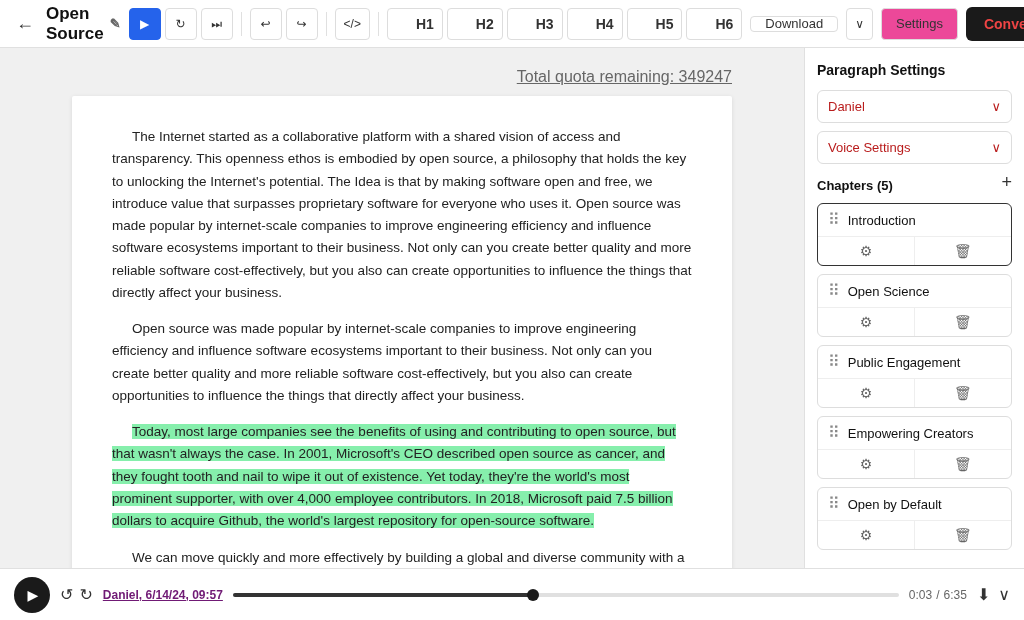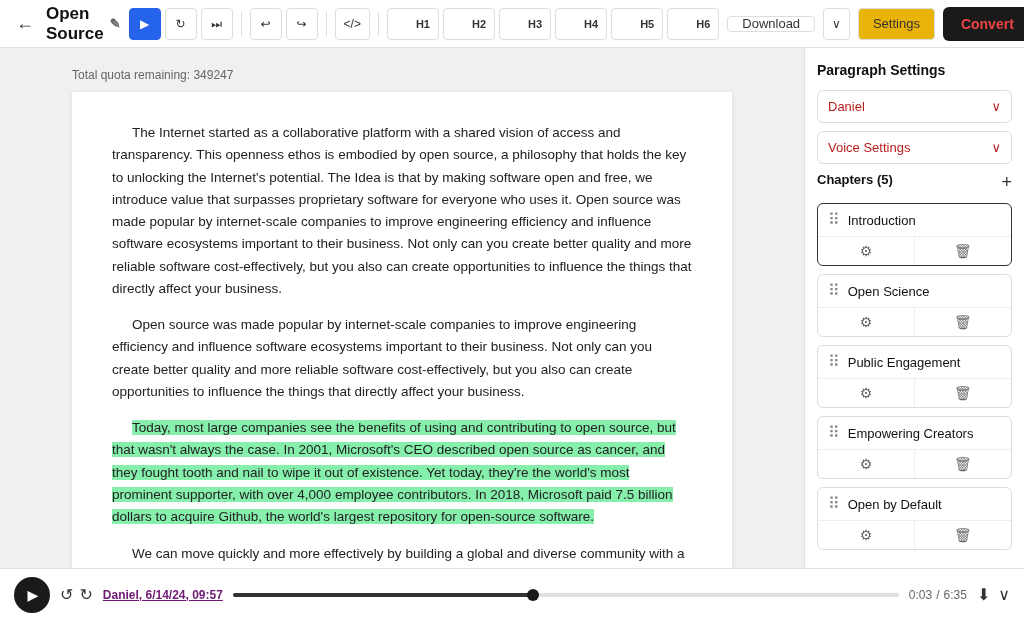--- a/index.html
+++ b/index.html
@@ -10,43 +10,43 @@
       display: flex; align-items: center; background: #fff; border-bottom: 1px solid #e0e0e0;
       padding: 0 12px; height: 48px; flex-shrink: 0; gap: 8px;
     }
     .toolbar-left { display: flex; align-items: center; gap: 8px; }
     .back-btn { background: none; border: none; cursor: pointer; font-size: 18px; color: #333; padding: 4px; display: flex; align-items: center; }
     .doc-title { font-size: 17px; font-weight: 700; color: #111; display: flex; align-items: center; gap: 6px; }
     .edit-icon { font-size: 13px; color: #666; cursor: pointer; }
     .toolbar-center { display: flex; align-items: center; gap: 4px; margin: 0 auto; }
     .tb-btn { background: none; border: 1px solid #ddd; border-radius: 4px; padding: 4px 8px; cursor: pointer; font-size: 12px; color: #333; display: flex; align-items: center; justify-content: center; height: 32px; min-width: 32px; }
     .tb-btn.active { background: #2563eb; border-color: #2563eb; color: #fff; }
-    .heading-btn { font-size: 11px; font-weight: 600; padding-left: 28px; }
+    .heading-btn { font-size: 14px; font-weight: 600; padding-left: 28px; }
     .separator { width: 1px; height: 24px; background: #e0e0e0; margin: 0 4px; }
     .toolbar-right { display: flex; align-items: center; gap: 8px; }
     .download-btn { border: 1px solid #ddd; background: #fff; border-radius: 4px; padding: 6px 14px; cursor: pointer; font-size: 13px; color: #333; height: 16px; display: flex; align-items: center; }
     .chevron-btn { border: 1px solid #ddd; background: #fff; border-radius: 4px; padding: 6px 8px; cursor: pointer; font-size: 12px; color: #333; height: 32px; display: flex; align-items: center; }
-    .settings-btn { border: 1px solid #ddd; background: #eab308; border-radius: 4px; padding: 12px 14px; cursor: pointer; font-size: 13px; color: #333; height: 32px; display: flex; align-items: center; }
+    .settings-btn { border: 1px solid #ddd; background: #ec4899; border-radius: 4px; padding: 12px 14px; cursor: pointer; font-size: 13px; color: #333; height: 32px; display: flex; align-items: center; }
     .convert-btn { background: #1a1a1a; color: #ef4444; border: none; border-radius: 6px; padding: 6px 18px; cursor: pointer; font-size: 14px; font-weight: 600; height: 34px; }
 
     
     .main-content { display: flex; flex: 1; overflow: hidden; background: #f0f0f0; }
 
     
     .doc-area { flex: 1; overflow-y: auto; display: flex; flex-direction: column; align-items: center; padding: 20px; padding-bottom: 0; }
-    .quota-bar { width: 100%; max-width: 660px; font-size: 12px; color: #666; margin-bottom: 10px; }
+    .quota-bar { width: 100%; max-width: 660px; text-align: right; font-size: 16px; color: #666; margin-bottom: 10px; text-decoration: underline; }
     .doc-page { background: #fff; width: 100%; max-width: 660px; min-height: 480px; padding: 30px 40px; font-size: 13.5px; line-height: 1.65; color: #222; border-radius: 2px; box-shadow: 0 1px 4px rgba(0,0,0,0.1); }
     .doc-page p { margin-bottom: 14px; text-indent: 20px; }
     .highlight { background: #86efac; }
 
     
     .right-panel { width: 220px; background: #fff; border-left: 1px solid #e0e0e0; overflow-y: auto; padding: 14px 12px; flex-shrink: 0; }
     .panel-title { font-size: 14px; font-weight: 600; color: #111; margin-bottom: 12px; }
     .dropdown-row { border: 1px solid #ddd; border-radius: 6px; padding: 8px 10px; font-size: 13px; color: #b91c1c; display: flex; justify-content: space-between; align-items: center; cursor: pointer; margin-bottom: 8px; }
-    .chapters-header { display: flex; justify-content: space-between; align-items: flex-start; margin: 0 0 10px; }
+    .chapters-header { display: flex; justify-content: space-between; align-items: flex-end; margin: 0 0 10px; }
     .chapters-title { font-size: 13px; font-weight: 600; color: #111; }
     .add-btn { background: none; border: none; font-size: 18px; color: #333; cursor: pointer; }
     .chapter-item { border: 1px solid #ddd; border-radius: 6px; margin-bottom: 8px; overflow: hidden; }
     .chapter-item.active { border-color: #333; }
     .chapter-name { font-size: 13px; color: #111; padding: 8px 10px; display: flex; align-items: center; gap: 8px; }
     .chapter-name .dots { font-size: 16px; color: #888; line-height: 1; }
     .chapter-actions { display: flex; border-top: 1px solid #eee; }
     .chapter-action-btn { flex: 1; background: none; border: none; padding: 6px; cursor: pointer; font-size: 14px; color: #666; display: flex; align-items: center; justify-content: center; }
     .chapter-action-btn:first-child { border-right: 1px solid #eee; }
 

